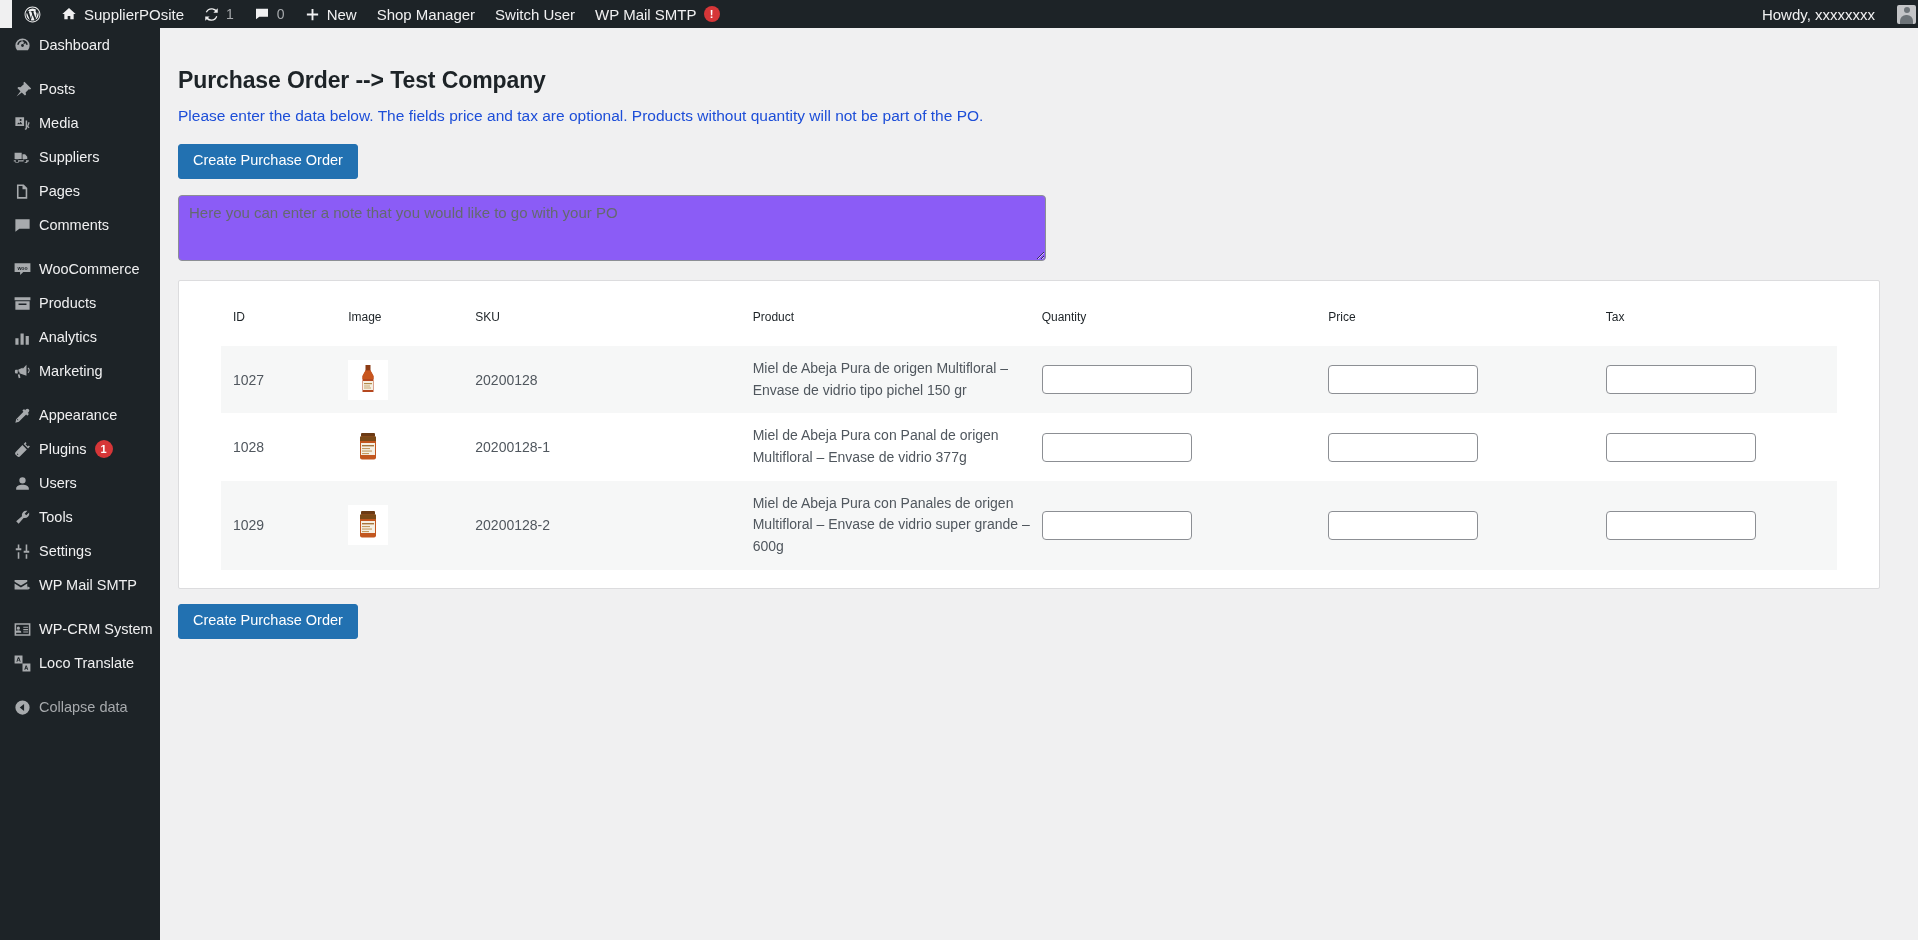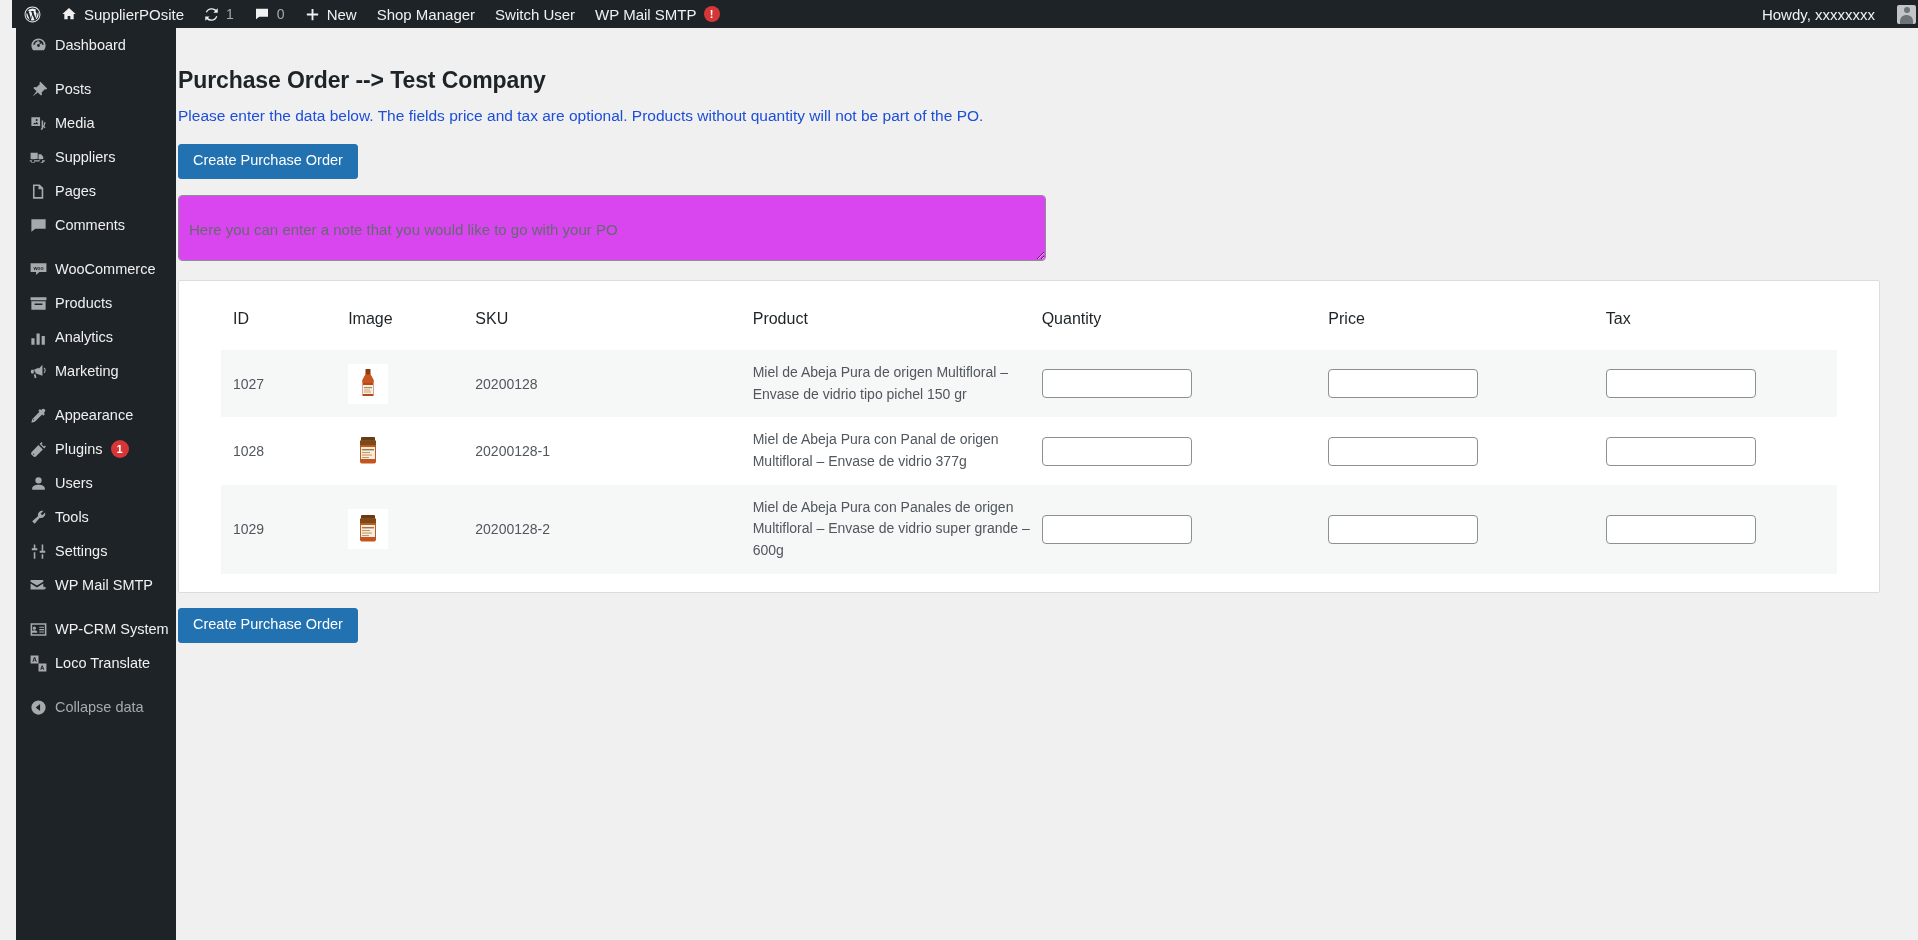--- a/index.html
+++ b/index.html
@@ -52,21 +52,20 @@
   .ab-num { color: #a7aaad; font-size: 14px; }
   .ab-ico { display: inline-block; line-height: 0; }
   .ab-ico svg { display: block; }
 
   
   #sidebar {
     position: absolute; top: 28px; left: 0;
     width: 160px; height: 912px;
     background: #1d2327;
     z-index: 40;
-    margin-left: 16px;
   }
   .menu-item {
     display: flex; align-items: center;
     height: 34px; padding-left: 13px;
     color: #f0f0f1; font-size: 14.5px;
     cursor: pointer; position: relative;
   }
   .menu-ico {
     width: 26px; min-width: 26px; height: 20px;
     display: flex; align-items: center; justify-content: flex-start;
@@ -106,40 +105,40 @@
     background: #2271b1; border: 1px solid #2271b1;
     color: #fff; font-size: 14.5px; font-family: inherit;
     padding: 8px 14px 9px 14px; border-radius: 3px;
     cursor: pointer; line-height: 1.1;
   }
 
   textarea.po-note {
     display: block; margin-top: 16px;
     width: 868px; height: 66px;
     border: 1px solid #8c8f94; border-radius: 4px;
-    background: #d946ef; color: #2c3338;
+    background: #8b5cf6; color: #2c3338;
     font-family: inherit; font-size: 15px;
-    padding: 25px 10px; resize: vertical;
+    padding: 8px 10px; resize: vertical;
     box-shadow: 0 0 0 transparent;
   }
   textarea.po-note::placeholder { color: #646970; }
 
   
   .table-card {
     margin-top: 19px;
     width: 1702px;
     background: #fff;
     border: 1px solid #dcdcde;
     border-radius: 2px;
     padding: 0 42px 18px 42px;
   }
   table.po-table { width: 100%; border-collapse: collapse; }
   table.po-table th {
     text-align: left;
-    font-size: 16px; font-weight: 400; color: #1d2327;
+    font-size: 12px; font-weight: 400; color: #1d2327;
     padding: 29px 0 22px 0;
   }
   table.po-table td {
     font-size: 14px; color: #50575e;
     padding: 12px 0; vertical-align: middle;
   }
   tr.row-alt td { background: #f6f7f7; }
   .col-id    { width: 110px; padding-left: 12px !important; }
   .col-img   { width: 110px; }
   .col-sku   { width: 240px; }

